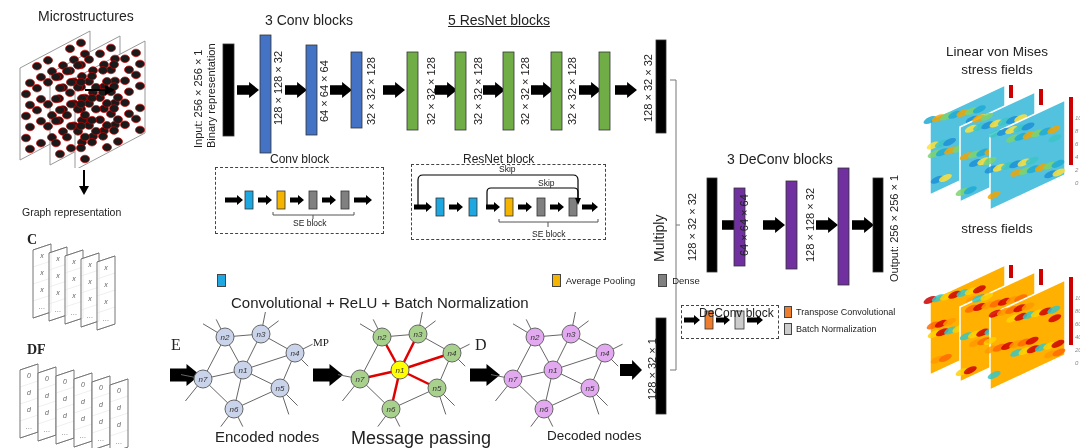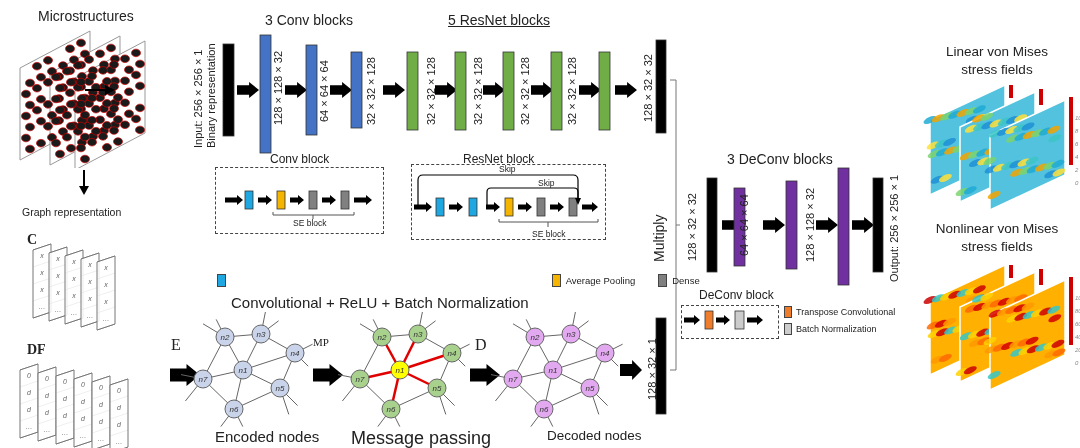--- a/index.html
+++ b/index.html
@@ -533,37 +533,36 @@
 <div class="abs title" style="left:507px;top:428px;font-size:13.5px;margin-left:40px;">Decoded nodes</div>
 <div class="vlabel" style="left:646px;top:400px;">128 × 32 × 1</div>
 
 <div class="vlabel" style="left:651px;top:262px;font-size:14px;">Multiply</div>
 
 <div class="abs title" style="left:727px;top:151px;">3 DeConv blocks</div>
 <div class="vlabel" style="left:686px;top:261px;">128 × 32 × 32</div>
 <div class="vlabel" style="left:738px;top:256px;">64 × 64 × 64</div>
 <div class="vlabel" style="left:804px;top:262px;">128 × 128 × 32</div>
 <div class="vlabel" style="left:888px;top:282px;">Output: 256 × 256 × 1</div>
-<div class="abs small" style="left:699px;top:288px;">DeConv block</div>
+<div class="abs small" style="left:699px;top:306px;">DeConv block</div>
 <div class="dashbox" style="left:681px;top:305px;width:96px;height:32px;"></div>
 <div class="abs" style="left:784px;top:306px;display:flex;align-items:center;gap:4px;">
   <span style="display:inline-block;width:6px;height:10px;background:#ee7d2e;border:1px solid #444;"></span>
   <span class="small" style="font-size:9px;">Transpose Convolutional</span>
 </div>
 <div class="abs" style="left:784px;top:323px;display:flex;align-items:center;gap:4px;">
   <span style="display:inline-block;width:6px;height:10px;background:#ccc;border:1px solid #444;"></span>
   <span class="small" style="font-size:9px;">Batch Normalization</span>
 </div>
 
 <div class="abs title" style="left:937px;top:43px;text-align:center;width:120px;font-size:13.5px;line-height:18px;">
   <div>Linear von Mises</div>
   <div>stress fields</div>
 </div>
 <div class="abs title" style="left:926px;top:220px;text-align:center;width:142px;font-size:13.5px;line-height:18px;">
-  <div>Nonlinear von Mises</div>
   <div>stress fields</div>
 </div>
 <svg class="abs" style="left:920px;top:85px;" width="160" height="130" id="linfield">
     <g>
       <polygon points="10,35 85,0 85,75 10,110" fill="#52c2df" stroke="#fff" stroke-width="1.5"></polygon>
       <ellipse cx="10" cy="35" rx="7" ry="3" transform="rotate(-25 10 35)" fill="#1eaad5" opacity="0.85"></ellipse>
       <ellipse cx="48.05714285714286" cy="70.55714285714285" rx="7" ry="3" transform="rotate(-25 48.05714285714286 70.55714285714285)" fill="#ffe03a" opacity="0.85"></ellipse>
       <ellipse cx="14.114285714285714" cy="69.11428571428571" rx="7" ry="3" transform="rotate(-25 14.114285714285714 69.11428571428571)" fill="#7cd36e" opacity="0.85"></ellipse>
       <ellipse cx="52.17142857142857" cy="34.67142857142857" rx="7" ry="3" transform="rotate(-25 52.17142857142857 34.67142857142857)" fill="#1e8fd6" opacity="0.85"></ellipse>
       <ellipse cx="18.228571428571428" cy="33.22857142857143" rx="7" ry="3" transform="rotate(-25 18.228571428571428 33.22857142857143)" fill="#f3a400" opacity="0.85"></ellipse>

